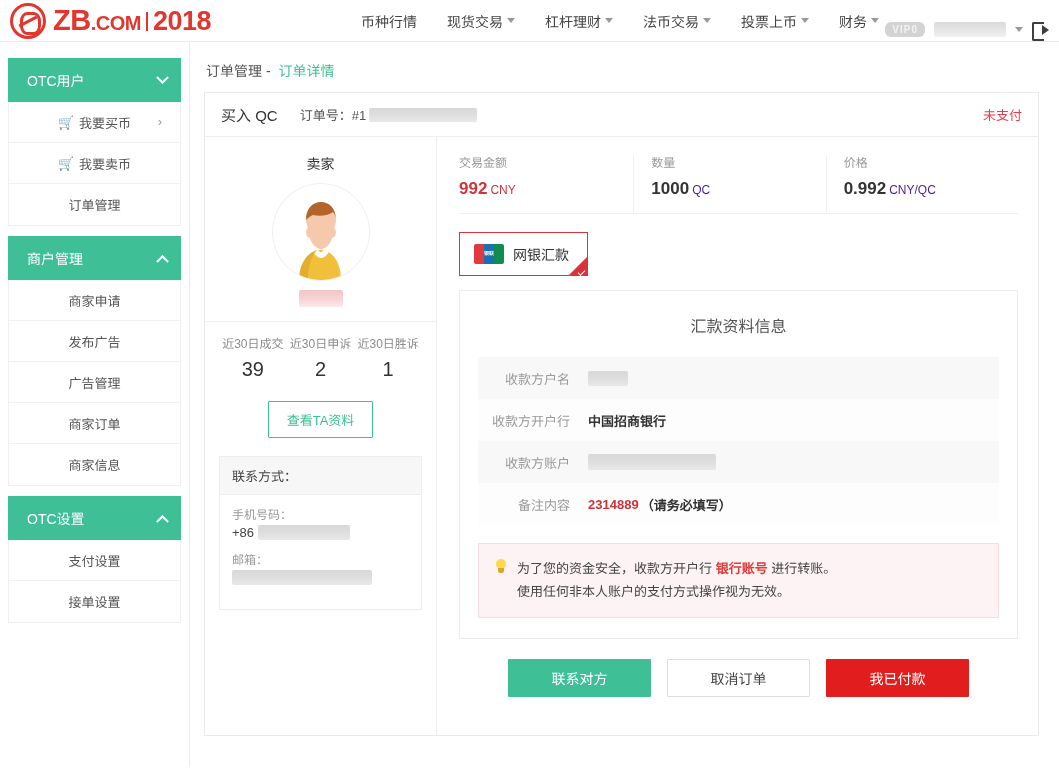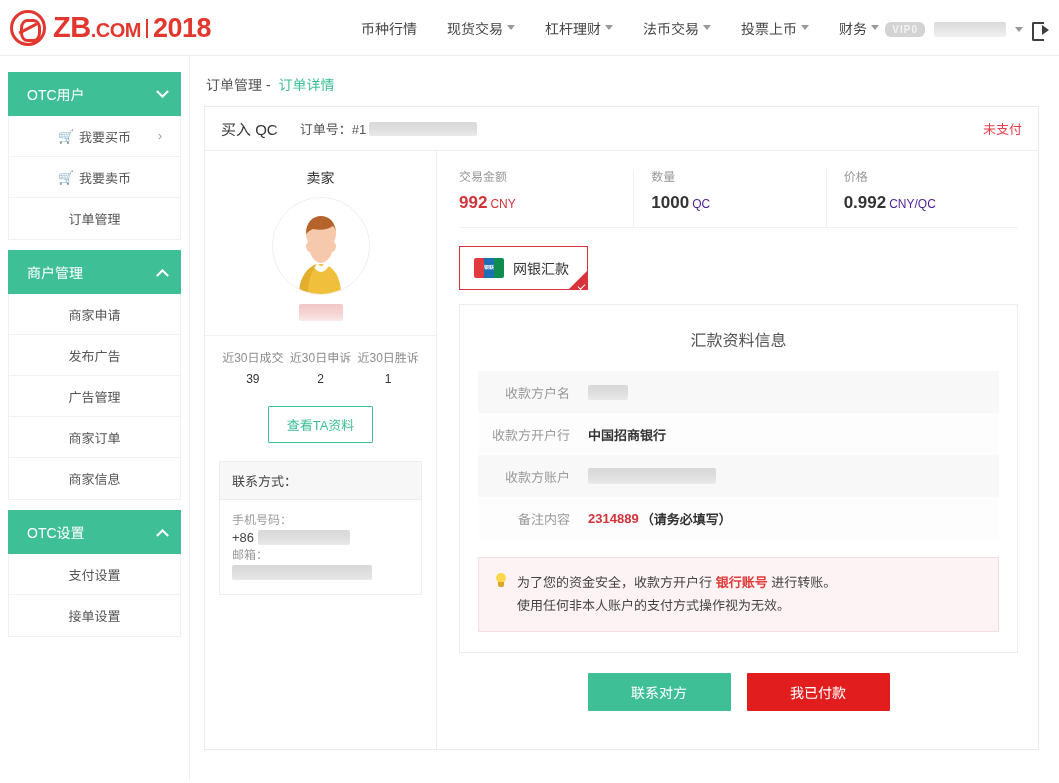--- a/index.html
+++ b/index.html
@@ -10,21 +10,21 @@
     overflow: hidden;
     background: #ffffff;
     font-family: "Liberation Sans", "DejaVu Sans", sans-serif;
     font-size: 13px;
     color: #333;
   }
 
   
   .header {
     position: relative;
-    height: 56px;
+    height: 42px;
     background: #ffffff;
     border-bottom: 1px solid #ececec;
     display: flex;
     align-items: center;
   }
   .logo-wrap {
     display: flex; align-items: center;
     margin-left: 10px;
     gap: 7px;
   }
@@ -263,21 +263,21 @@
     border-radius: 2px;
   }
   .seller-divider { border-top: 1px solid #f0f0f0; margin: 14px -14px 0 -14px; }
   .stats {
     display: flex;
     padding: 12px 0 2px 0;
     text-align: center;
   }
   .stat { flex: 1; }
   .stat .lbl { font-size: 12px; color: #8c8c8c; white-space: nowrap; }
-  .stat .val { font-size: 12px; color: #333; margin-top: 7px; }
+  .stat .val { font-size: 20px; color: #333; margin-top: 7px; }
   .view-profile-wrap { display: flex; justify-content: center; margin-top: 18px; }
   .view-profile {
     border: 1px solid #3fbf96;
     color: #3fbf96;
     background: #fff;
     padding: 8px 18px;
     font-size: 13px;
     cursor: pointer;
     border-radius: 1px;
   }
@@ -288,21 +288,21 @@
   }
   .contact-head {
     background: #f7f7f7;
     padding: 9px 12px;
     font-size: 13px;
     color: #444;
     border-bottom: 1px solid #ededed;
   }
   .contact-body { padding: 10px 12px 14px 12px; }
   .contact-lbl { font-size: 12px; color: #9b9b9b; margin-bottom: 3px; }
-  .contact-val { font-size: 13px; color: #444; display: flex; align-items: center; }
+  .contact-val { font-size: 13px; color: #444; display: flex; align-items: center; margin-bottom: 10px; }
 
   
   .detail-col { flex: 1; padding: 16px 20px 20px 22px; min-width: 0; }
   .amount-row { display: flex; border-bottom: 1px solid #f0f0f0; padding-bottom: 14px; }
   .amount-cell { flex: 1; padding-right: 14px; position: relative; }
   .amount-cell + .amount-cell { padding-left: 18px; }
   .amount-cell + .amount-cell::before {
     content: ""; position: absolute; left: 0; top: 2px; bottom: -14px;
     width: 1px; background: #f0f0f0;
   }
@@ -688,20 +688,21 @@
                 <span class="hl">银行账号</span>
                 <span>进行转账。</span>
                 <br>
                 <span>使用任何非本人账户的支付方式操作视为无效。</span>
               </div>
             </div>
           </div>
 
           <div class="actions">
             <button class="btn btn-green">联系对方</button>
+            <button class="btn btn-white">取消订单</button>
             <button class="btn btn-red">我已付款</button>
           </div>
 
         </div>
       </div>
     </div>
 
     <div class="watermark">
       
       

